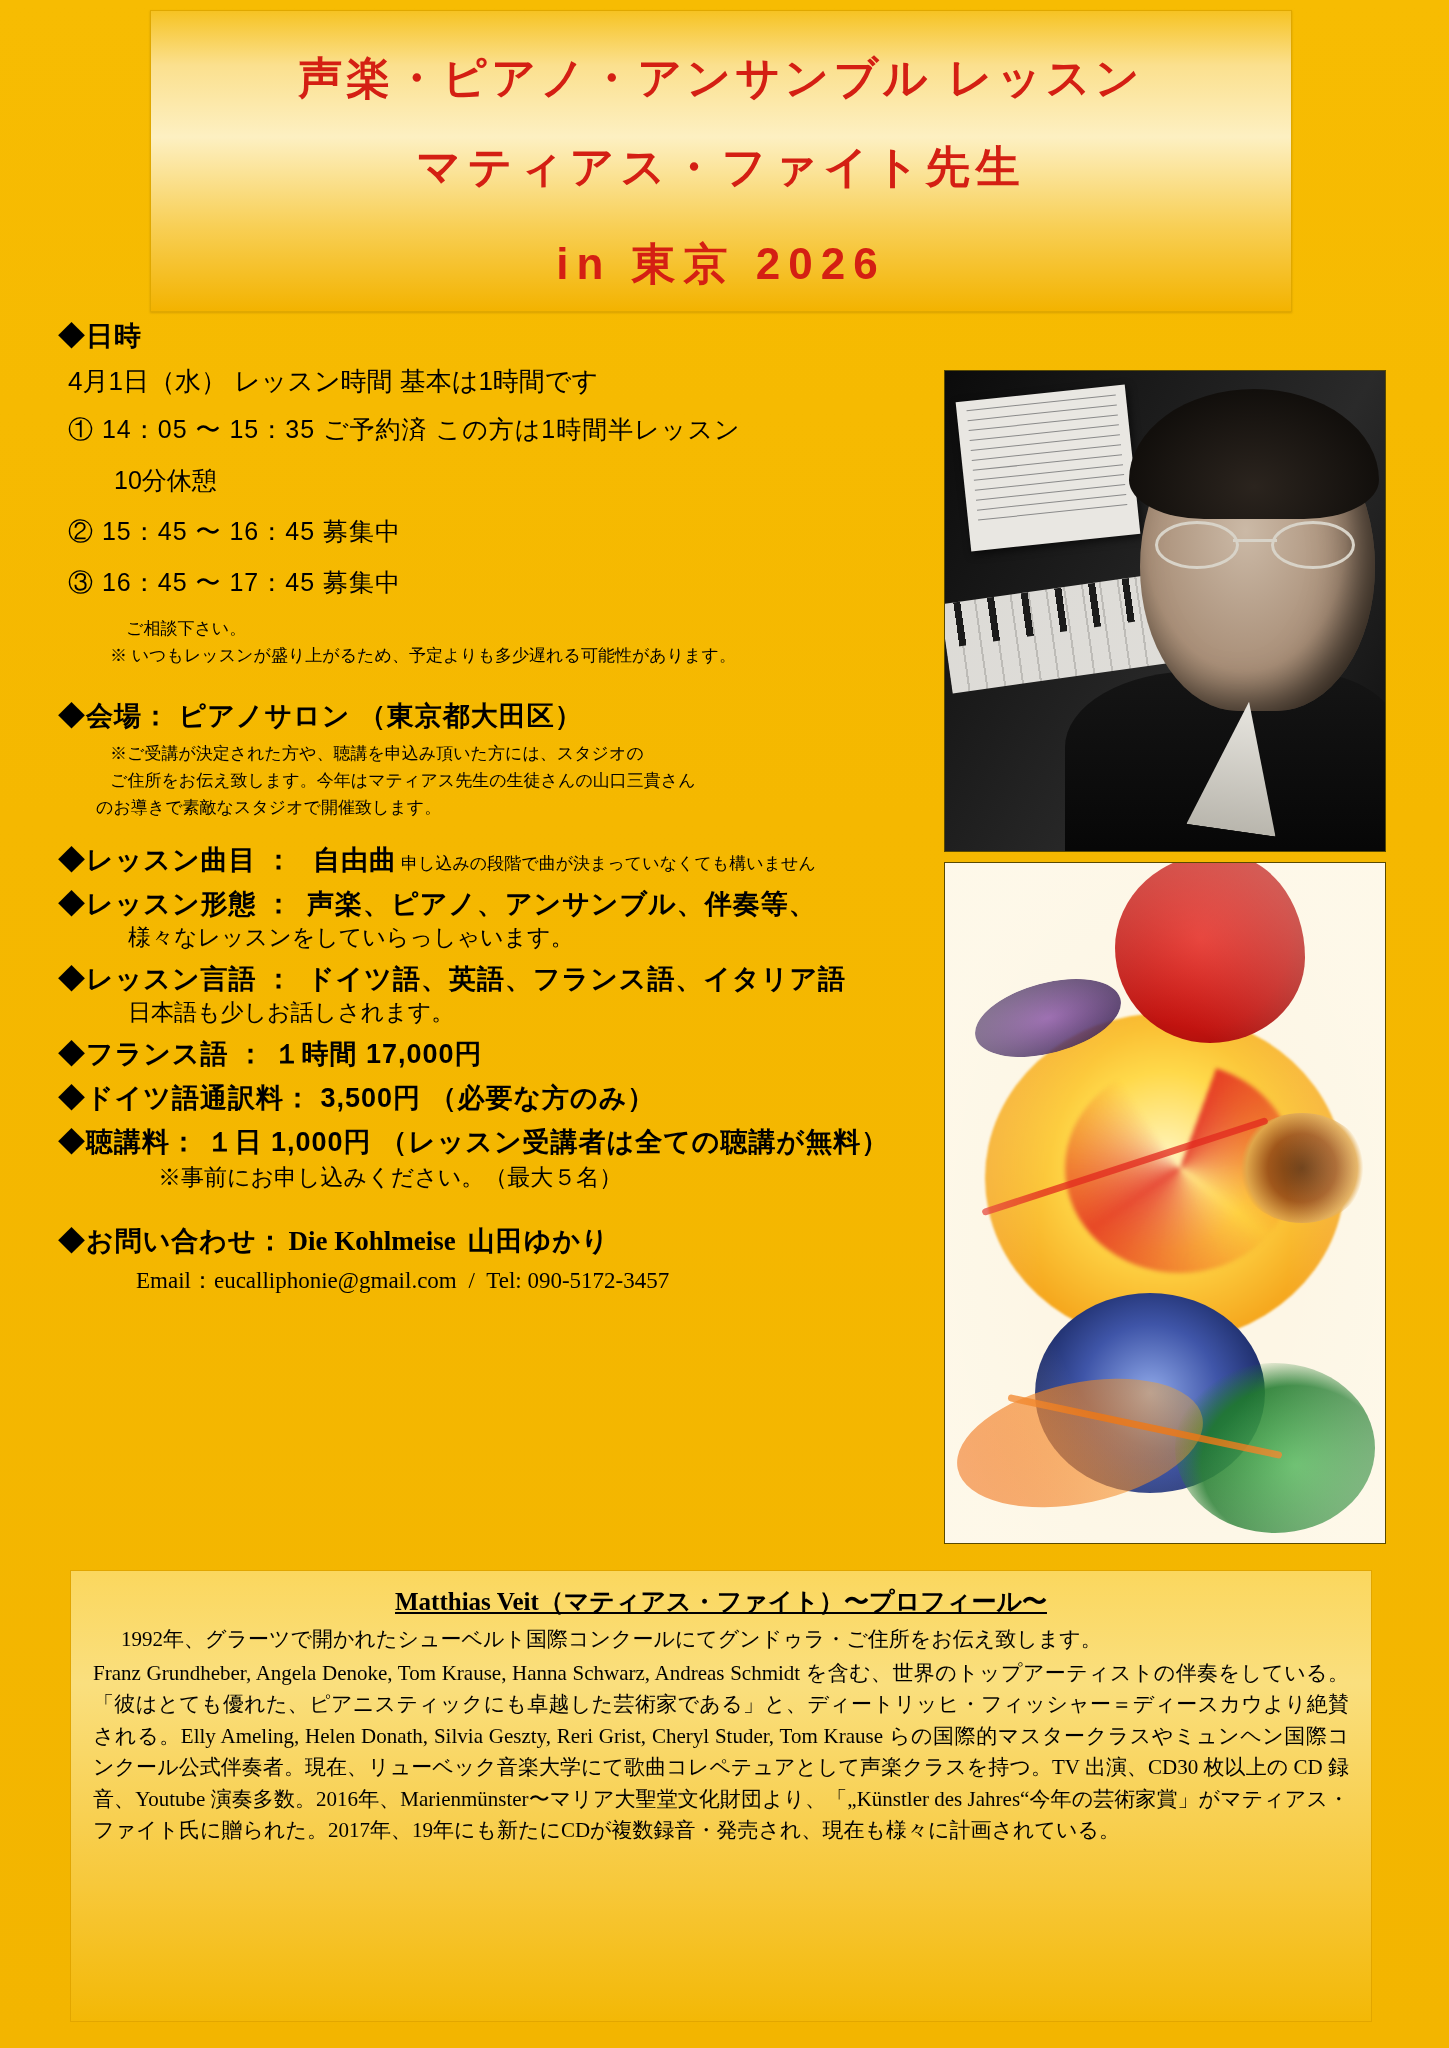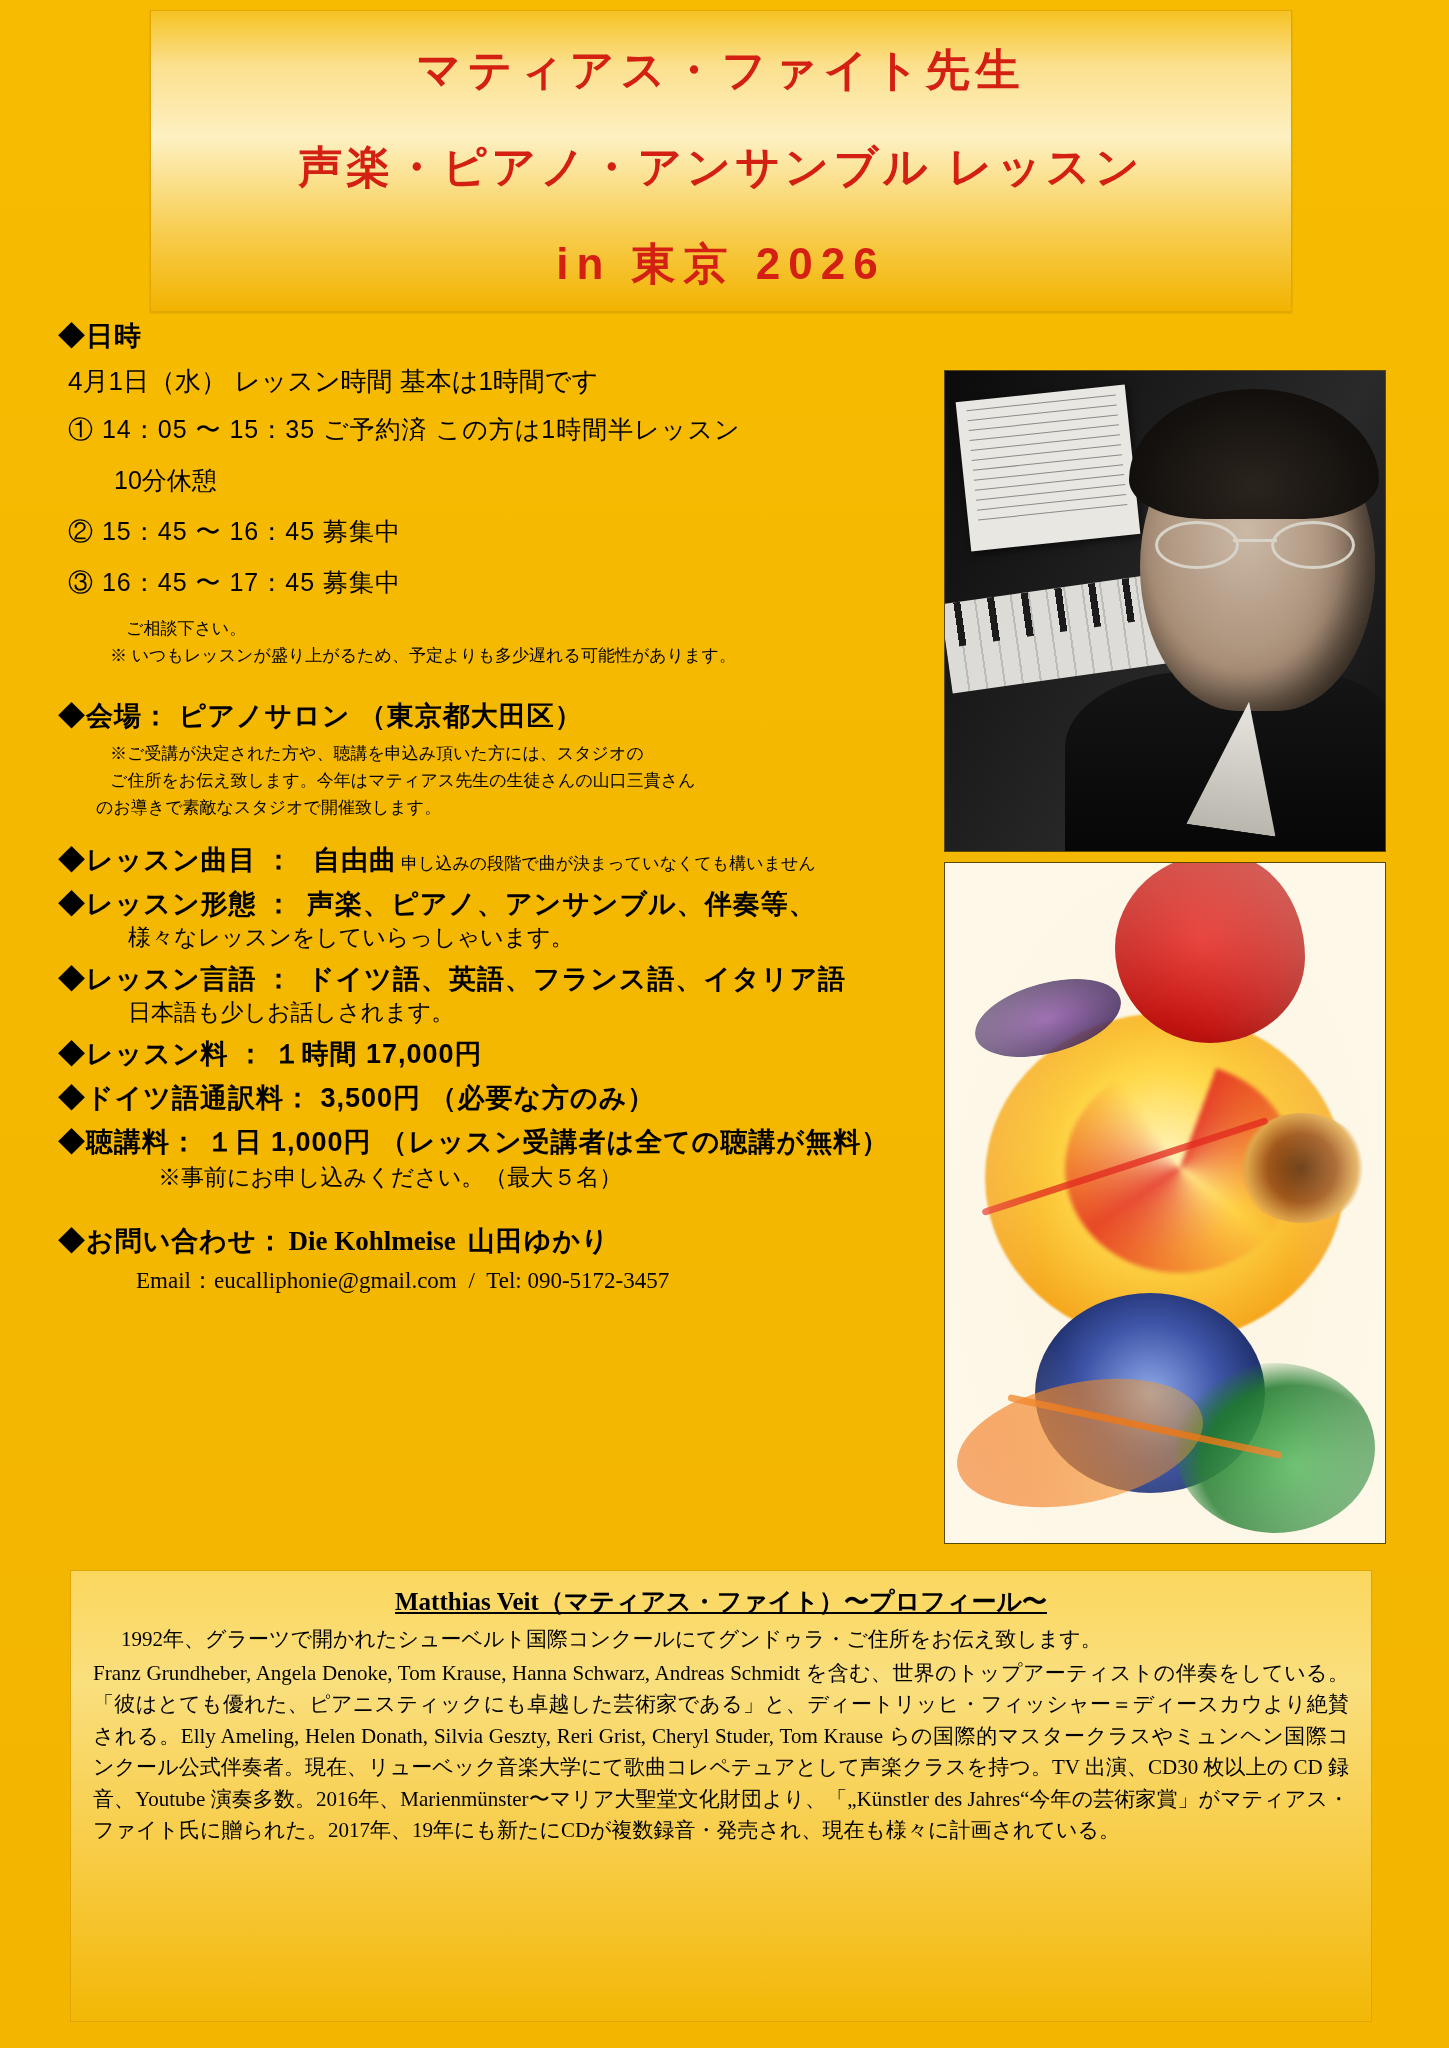--- a/index.html
+++ b/index.html
@@ -249,22 +249,22 @@
   }
   .profile-body p { margin: 0 0 2px 0; }
   .indent-para { text-indent: 28px; }
 </style>
 </head>
 <body>
 
 <div class="page">
 
   <div class="title-banner">
+    <div class="title-line t2">声楽・ピアノ・アンサンブル レッスン</div>
     <div class="title-line t1">マティアス・ファイト先生</div>
-    <div class="title-line t2">声楽・ピアノ・アンサンブル レッスン</div>
     <div class="title-line t3">in 東京 2026</div>
   </div>
 
   <div class="content">
 
     <div class="diamond-head">◆日時</div>
     <div class="datetime-line">4月1日（水） レッスン時間 基本は1時間です</div>
     <div class="slot">① 14：05 〜 15：35 ご予約済 この方は1時間半レッスン</div>
     <div class="slot-sub">10分休憩</div>
     <div class="slot">② 15：45 〜 16：45 募集中</div>
@@ -293,21 +293,21 @@
       <span class="diamond-head" style="margin-left:10px;">声楽、ピアノ、アンサンブル、伴奏等、</span>
     </div>
     <div class="mid indent3">様々なレッスンをしていらっしゃいます。</div>
 
     <div class="sp-top-8">
       <span class="diamond-head">◆レッスン言語 ：</span>
       <span class="diamond-head" style="margin-left:10px;">ドイツ語、英語、フランス語、イタリア語</span>
     </div>
     <div class="mid indent3">日本語も少しお話しされます。</div>
 
-    <div class="diamond-head sp-top-8">◆レッスン料 ： １時間 17,000円</div>
+    <div class="diamond-head sp-top-8">◆フランス語 ： １時間 17,000円</div>
     <div class="diamond-head sp-top-8">◆ドイツ語通訳料： 3,500円 （必要な方のみ）</div>
     <div class="diamond-head sp-top-8">◆聴講料： １日 1,000円 （レッスン受講者は全ての聴講が無料）</div>
     <div class="mid indent4" style="margin-top:2px;">※事前にお申し込みください。（最大５名）</div>
 
     <div class="sp-top-30">
       <span class="diamond-head">◆お問い合わせ：</span>
       <span style="font-size:27px;font-weight:bold;font-family:'Liberation Serif',serif;">Die Kohlmeise</span>
       <span class="diamond-head" style="margin-left:8px;">山田ゆかり</span>
     </div>
     <div class="email-line">

